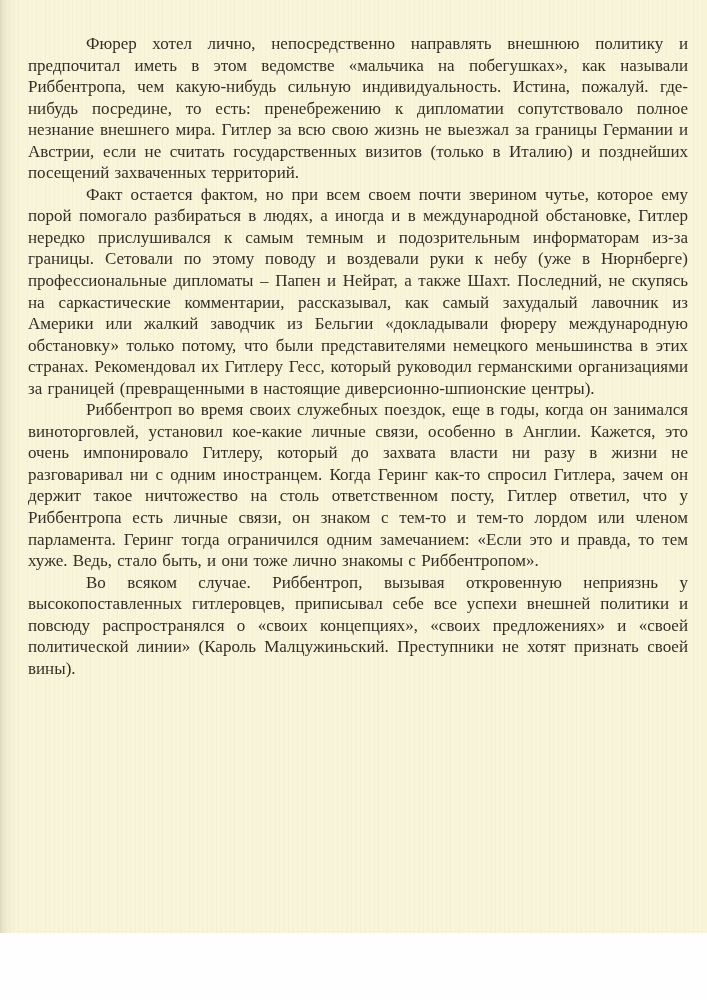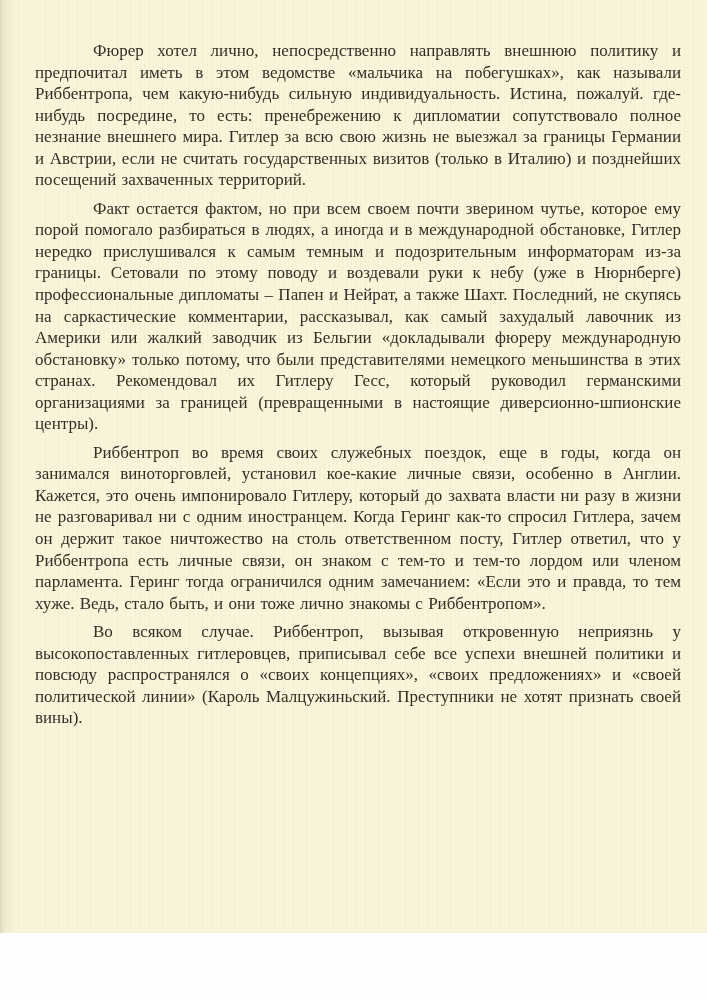--- a/index.html
+++ b/index.html
@@ -55,21 +55,21 @@
   }
   .text-block {
     position: absolute;
     top: 33px;
     left: 28px;
     width: 660px;
     color: #332e26;
     text-align: justify;
   }
   .text-block p {
-    margin: 7px;
+    margin: 0;
     padding: 0;
     text-indent: 58px;
     font-size: 17px;
     line-height: 21.55px;
     word-spacing: 1px;
   }
 </style>
 </head>
 <body>
 

